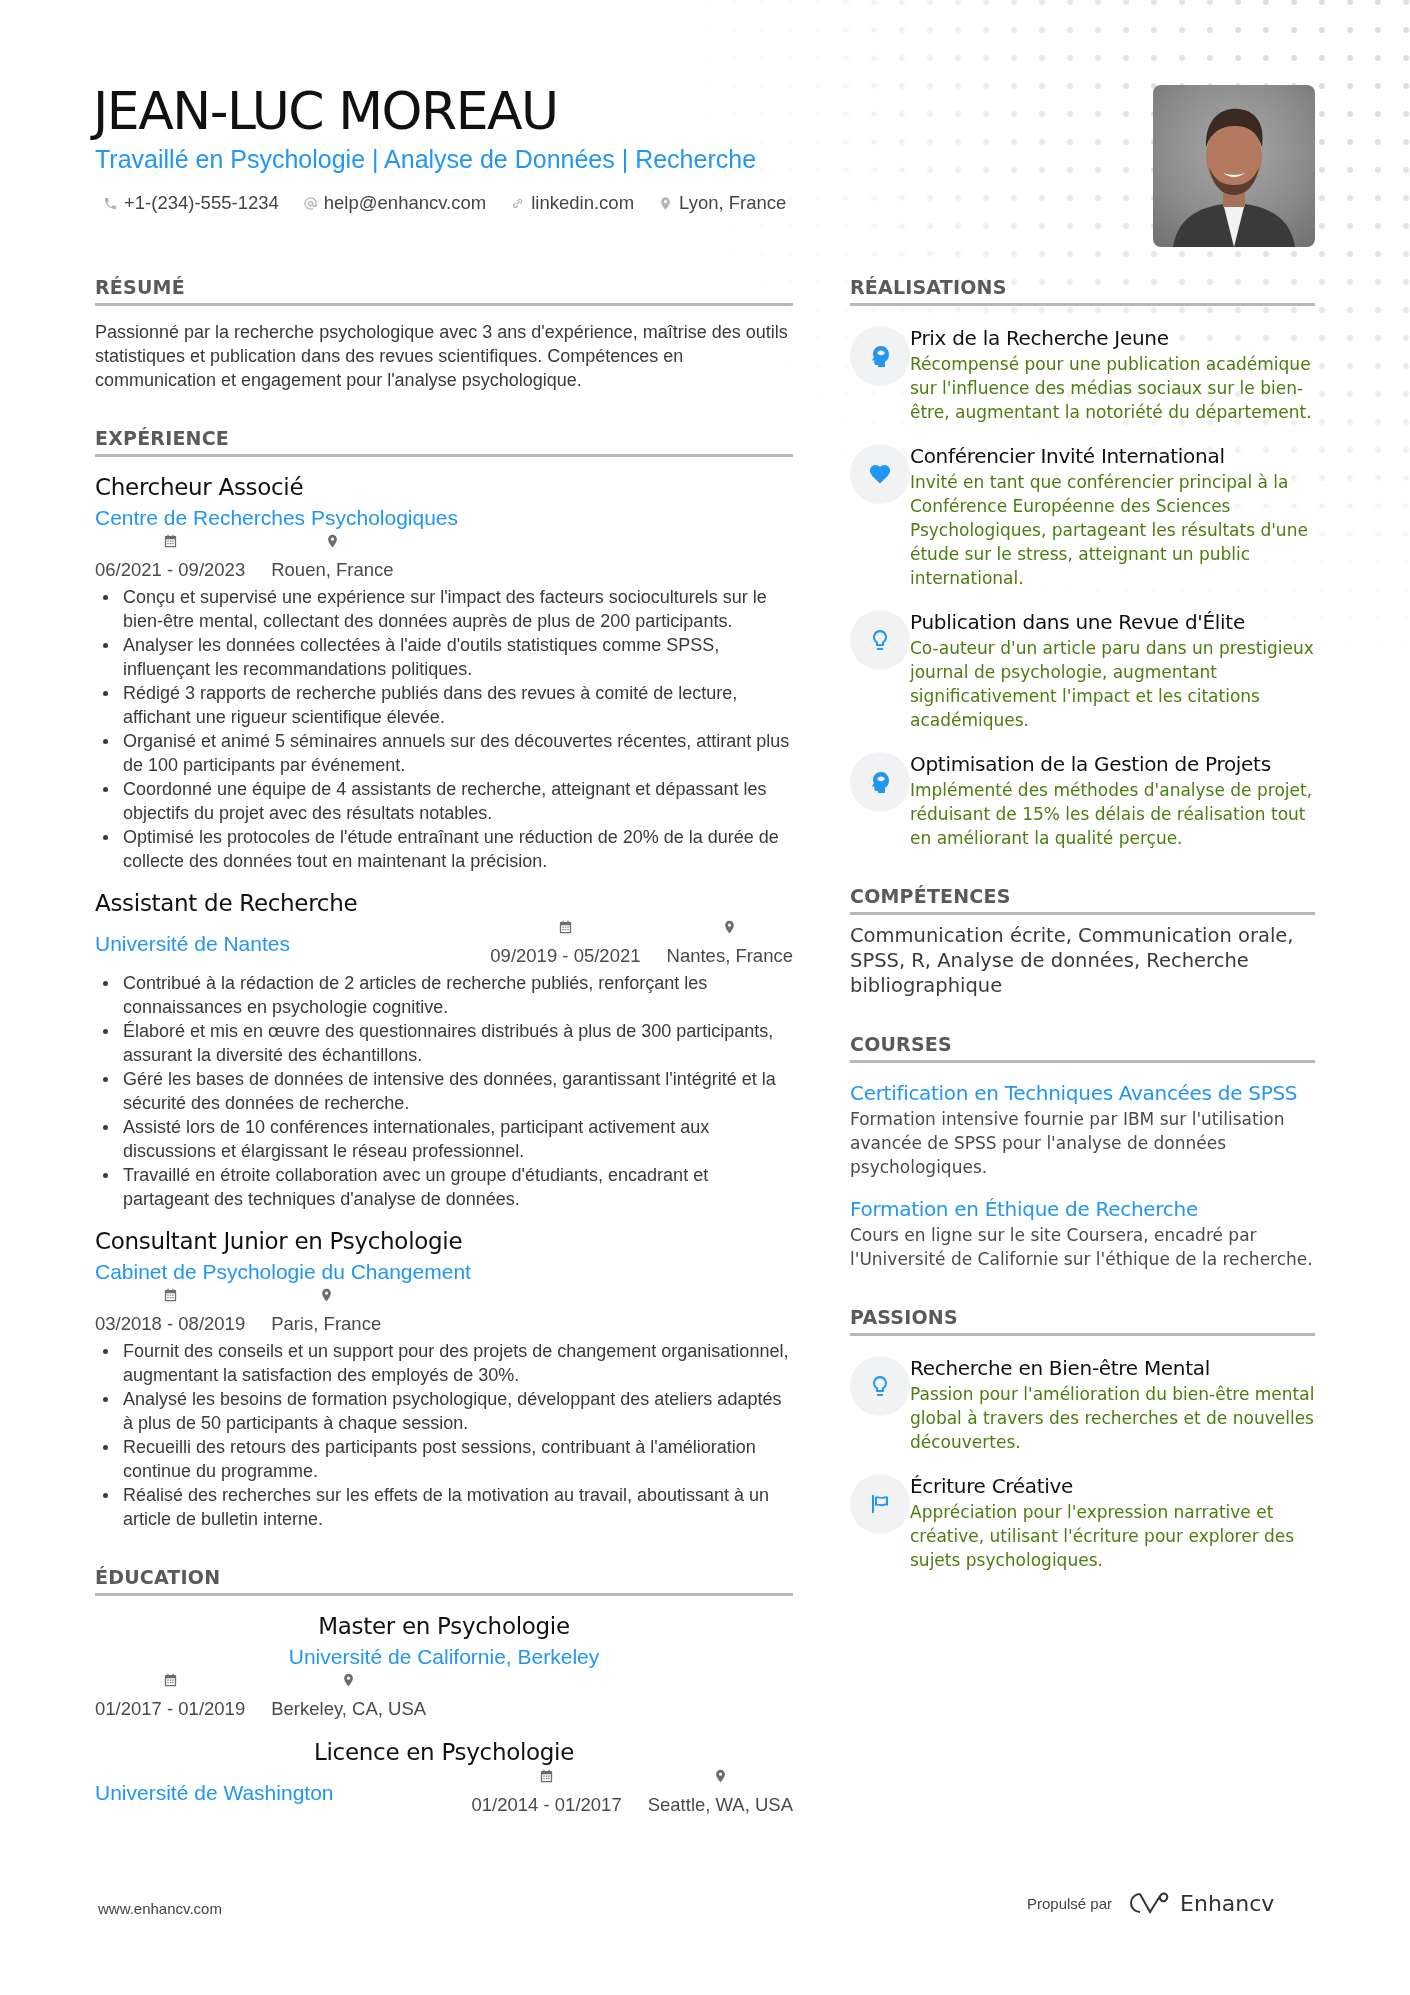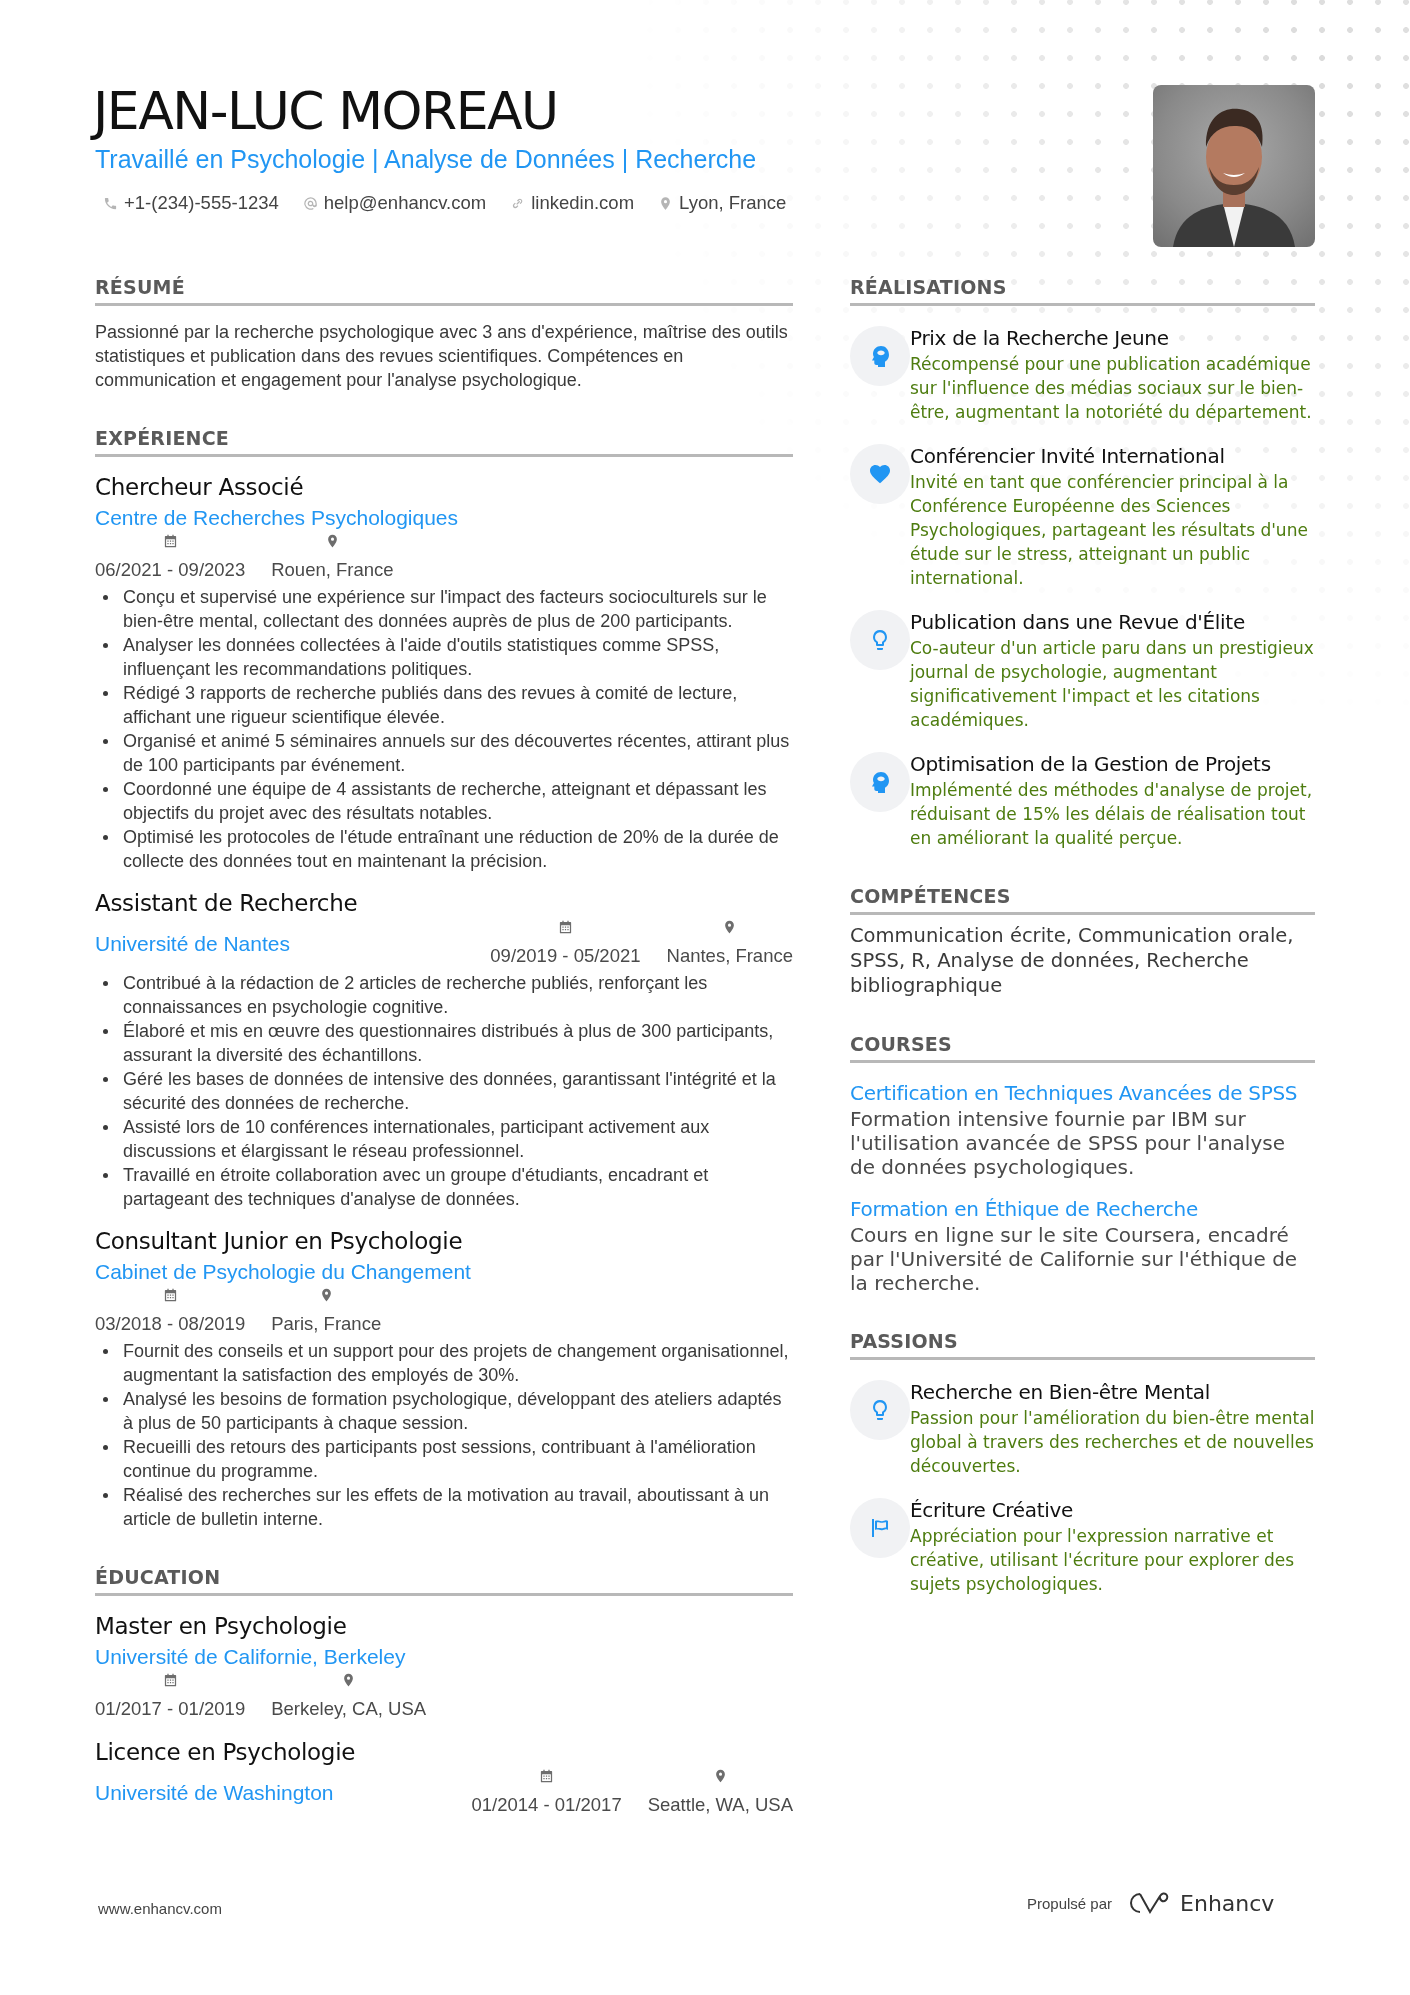--- a/index.html
+++ b/index.html
@@ -66,36 +66,36 @@
   .company-line { display: flex; justify-content: space-between; align-items: center; }
   ul.bullets { list-style: none; margin-top: 2px; }
   ul.bullets li {
     position: relative; padding-left: 28px; font-size: 18px; line-height: 24px; color: #3a3a3a;
   }
   ul.bullets li::before {
     content: ""; position: absolute; left: 8px; top: 10px; width: 5px; height: 5px;
     border-radius: 50%; background: #3a3a3a;
   }
 
-  .edu { margin-top: 14px; }
+  .edu { margin-top: 14px; text-align: center; }
 
   
   .ach { display: flex; margin-top: 18px; }
   .ach-icon {
     flex: 0 0 60px; width: 60px; height: 60px; border-radius: 50%; background: #f1f2f4;
     display: flex; align-items: center; justify-content: center; margin-top: 2px;
   }
   .ach-icon svg { width: 24px; height: 24px; fill: #2196f3; }
   .ach-body { flex: 1; }
   .ach-title { font-family: "DejaVu Sans", sans-serif; font-size: 20px; color: #111; line-height: 28px; letter-spacing: -0.3px; }
   .ach-desc { font-family: "DejaVu Sans", sans-serif; font-size: 17px; color: #4d7c0f; line-height: 24px; }
   .skills { margin-top: 8px; font-family: "DejaVu Sans", sans-serif; font-size: 19.5px; line-height: 25px; color: #3a3a3a; }
   .course { margin-top: 16px; }
   .course-title { font-family: "DejaVu Sans", sans-serif; font-size: 20px; color: #2196f3; line-height: 28px; letter-spacing: -0.3px; }
-  .course-desc { font-family: "DejaVu Sans", sans-serif; font-size: 20px; color: #4a4a4a; line-height: 24px; }
+  .course-desc { font-family: "DejaVu Sans", sans-serif; font-size: 17px; color: #4a4a4a; line-height: 24px; }
 
   
   .footer-left { position: absolute; left: 98px; top: 1900px; font-size: 15px; color: #444; }
   .footer-right { position: absolute; left: 1027px; top: 1890px; display: flex; align-items: center; gap: 14px; }
   .powered { font-size: 15px; color: #444; }
   .brand { display: flex; align-items: center; gap: 8px; font-family: "DejaVu Sans", sans-serif; font-size: 22px; color: #333; }
   .brand svg { width: 46px; height: 26px; }
 </style>
 </head>
 <body>

